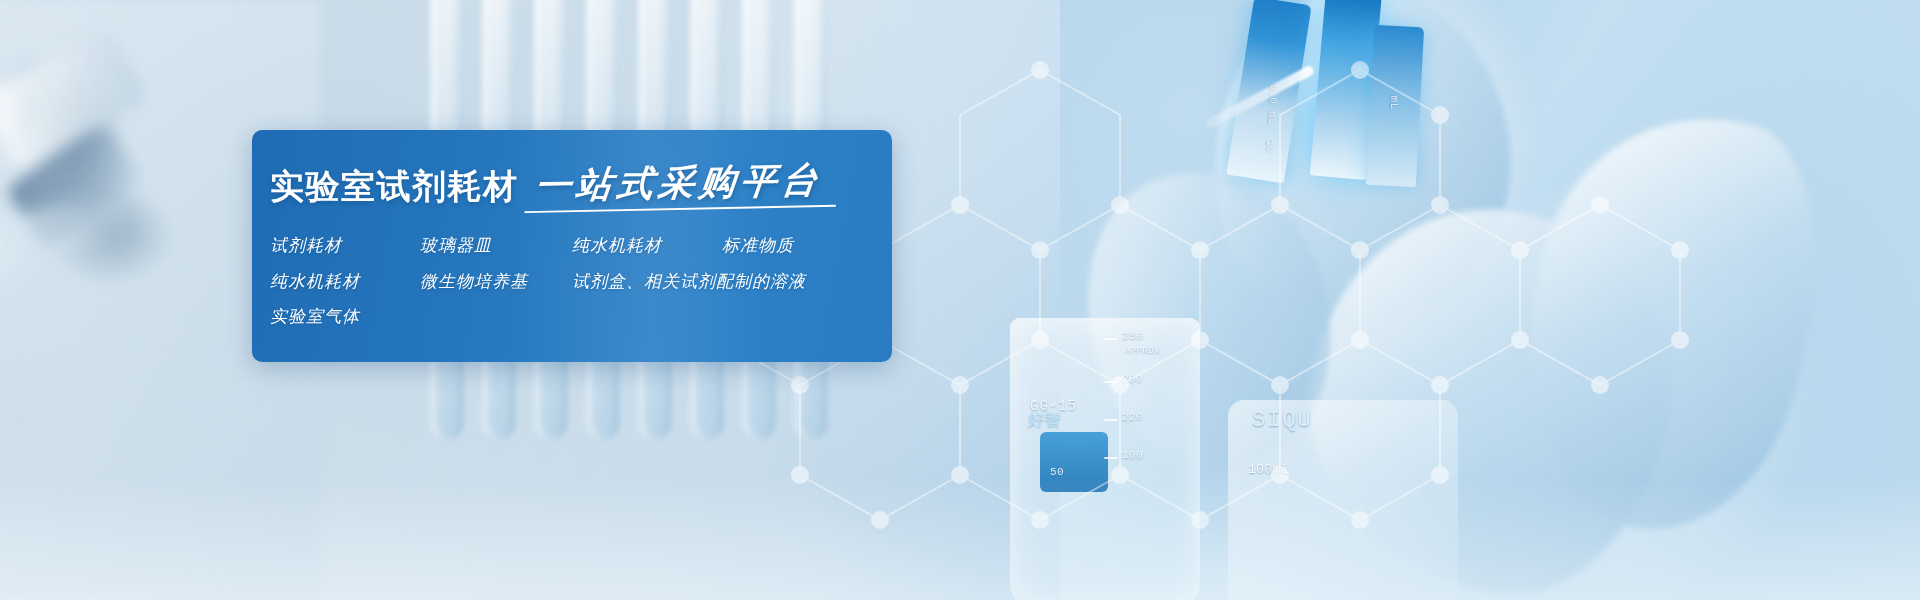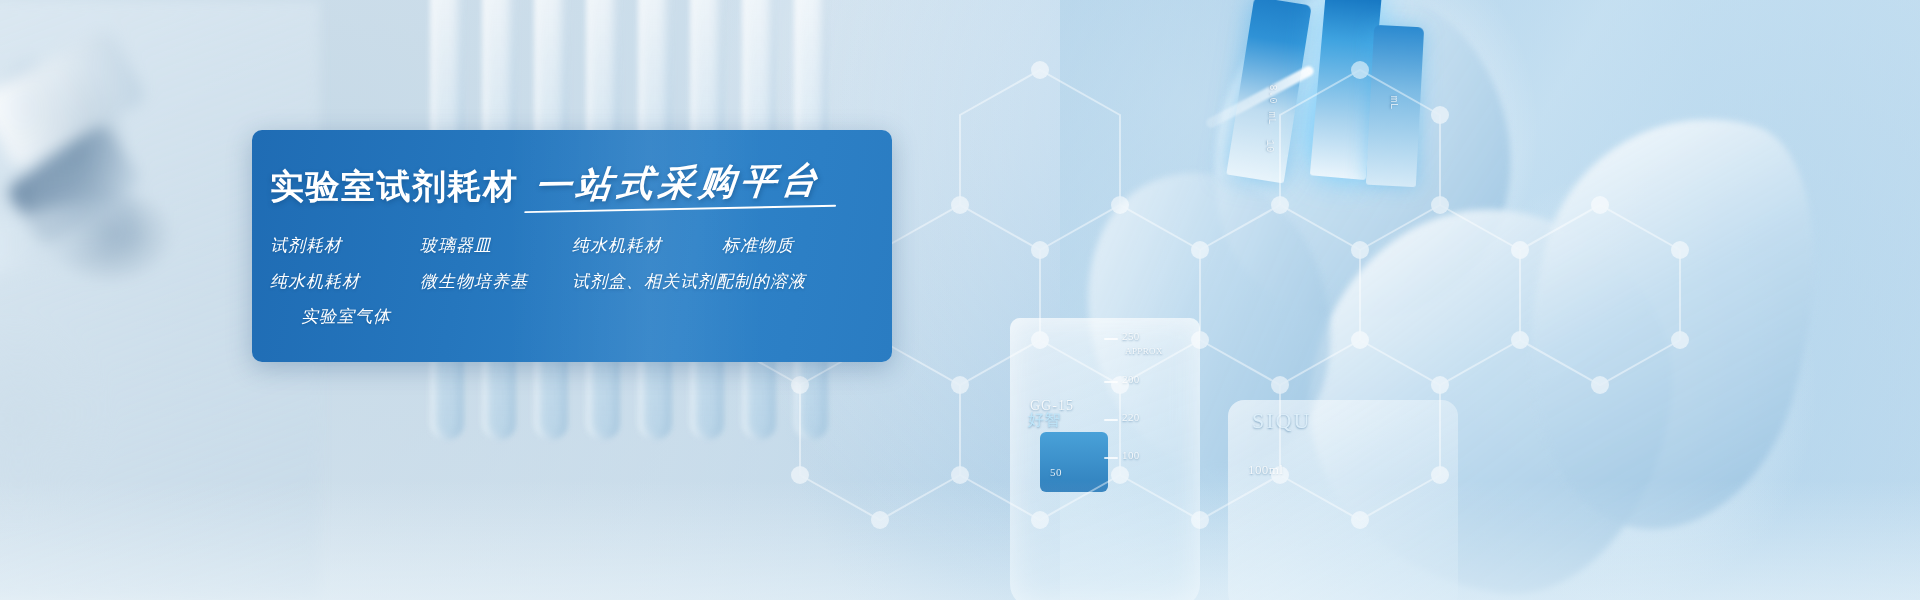--- a/index.html
+++ b/index.html
@@ -135,21 +135,21 @@
     filter:blur(.4px);
   }
   .beaker-liquid{
     position:absolute; left:1040px; top:432px; width:68px; height:60px;
     background:linear-gradient(180deg,#3d9bd6,#2277b8);
     border-radius:6px;
     opacity:.92;
   }
   .grad{
     position:absolute; color:rgba(255,255,255,.85);
-    font-family:Liberation Serif, serif;
+    font-family:Liberation Mono, monospace;
     font-size:11px; letter-spacing:.4px;
     text-shadow:0 1px 2px rgba(30,90,140,.45);
   }
   .tick{ position:absolute; height:2px; background:rgba(255,255,255,.8); border-radius:1px; }
 
   .flask-right{
     position:absolute; left:1228px; top:400px; width:230px; height:220px;
     background:linear-gradient(150deg, rgba(255,255,255,.6), rgba(190,220,240,.45));
     border-radius:16px 16px 28px 28px;
     filter:blur(.6px);
@@ -220,21 +220,21 @@
     font-style:italic;
   }
   .tag{
     color:#ffffff;
     font-size:17px;
     letter-spacing:1px;
     line-height:1.15;
     white-space:nowrap;
     text-shadow:0 1px 3px rgba(10,55,100,.3);
   }
-  .tag-span2{ grid-column:1 / -1;margin-left:31px; }
+  .tag-span2{ grid-column:1 / -1; }
 </style>
 </head>
 <body>
 
 <div class="banner">
 
   <div class="bg-base"></div>
 
   <div class="bg-left">
     <div class="mic-a"></div>

